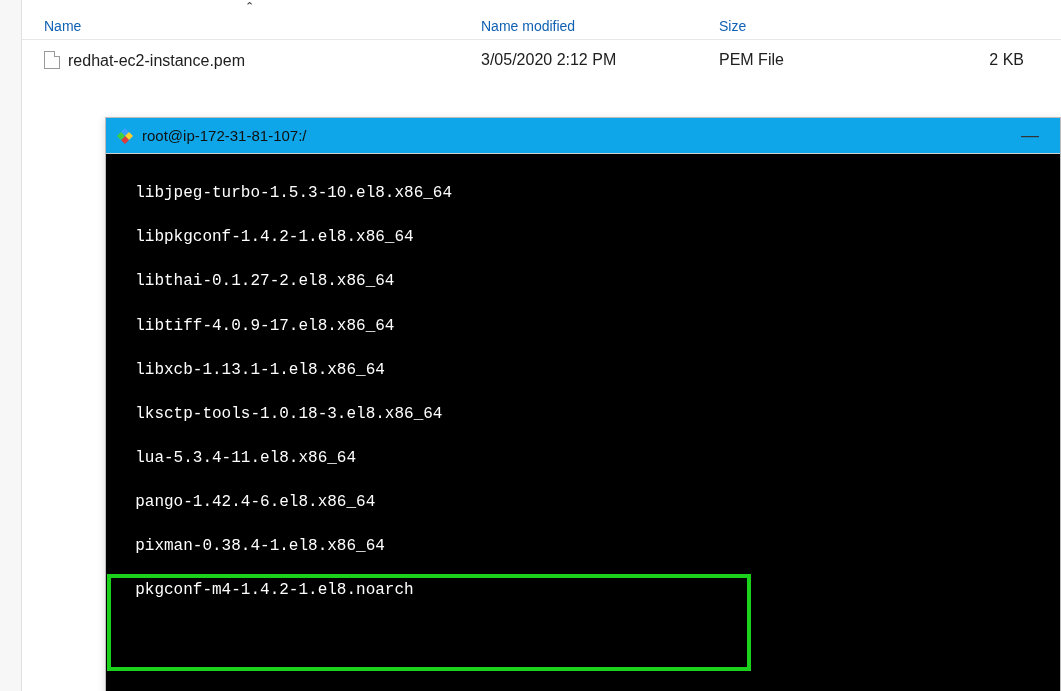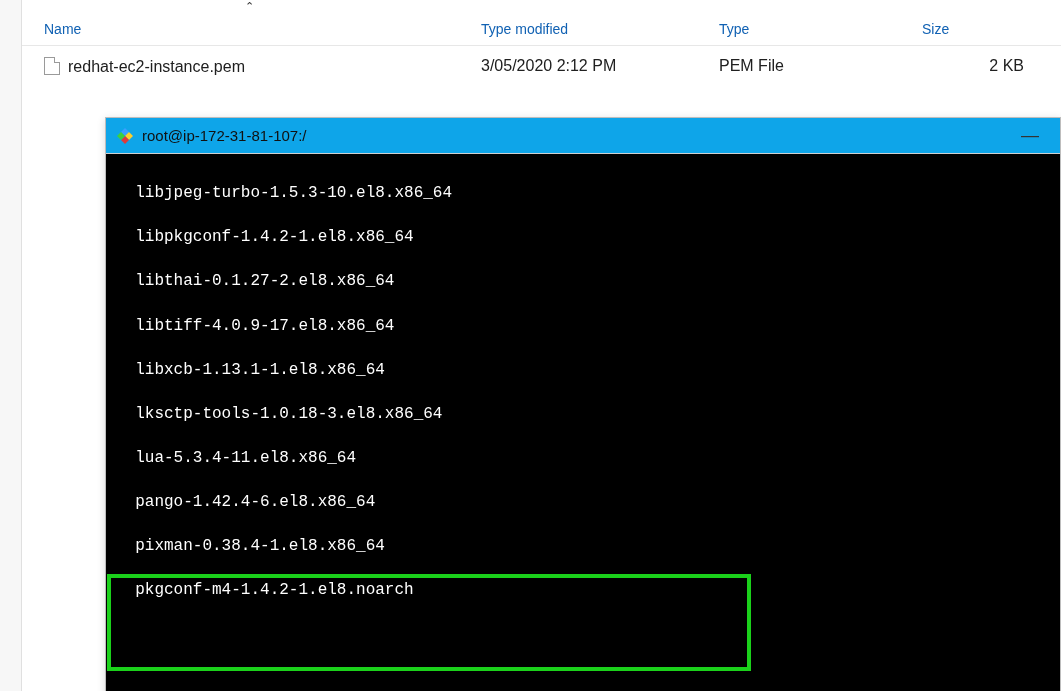--- a/index.html
+++ b/index.html
@@ -25,21 +25,21 @@
   }
   .sort-marker {
     position: absolute;
     top: 0; left: 223px;
     font-size: 11px;
     color: #303030;
   }
   .col-headers {
     display: flex;
     align-items: center;
-    height: 46px;
+    height: 40px;
     color: #1061b3;
     font-size: 14px;
     padding-top: 12px;
     border-bottom: 1px solid #e7e7e7;
   }
   .col-name   { width: 459px; padding-left: 22px; }
   .col-date   { width: 238px; }
   .col-type   { width: 203px; }
   .col-size   { width: 120px; }
   .file-row {
@@ -123,22 +123,21 @@
 </style>
 </head>
 <body>
 
 <div class="sidebar-edge"></div>
 
 <div class="explorer">
   <span class="sort-marker">⌃</span>
   <div class="col-headers">
     <div class="col-name">Name</div>
-    <div class="col-date">Type modified</div>
-    <div class="col-type">Type</div>
+    <div class="col-date">Name modified</div>
     <div class="col-size">Size</div>
   </div>
   <div class="file-row">
     <div class="col-name">
       <span class="file-icon"></span><span>redhat-ec2-instance.pem</span>
     </div>
     <div class="col-date">3/05/2020 2:12 PM</div>
     <div class="col-type">PEM File</div>
     <div class="col-size">2 KB</div>
   </div>

